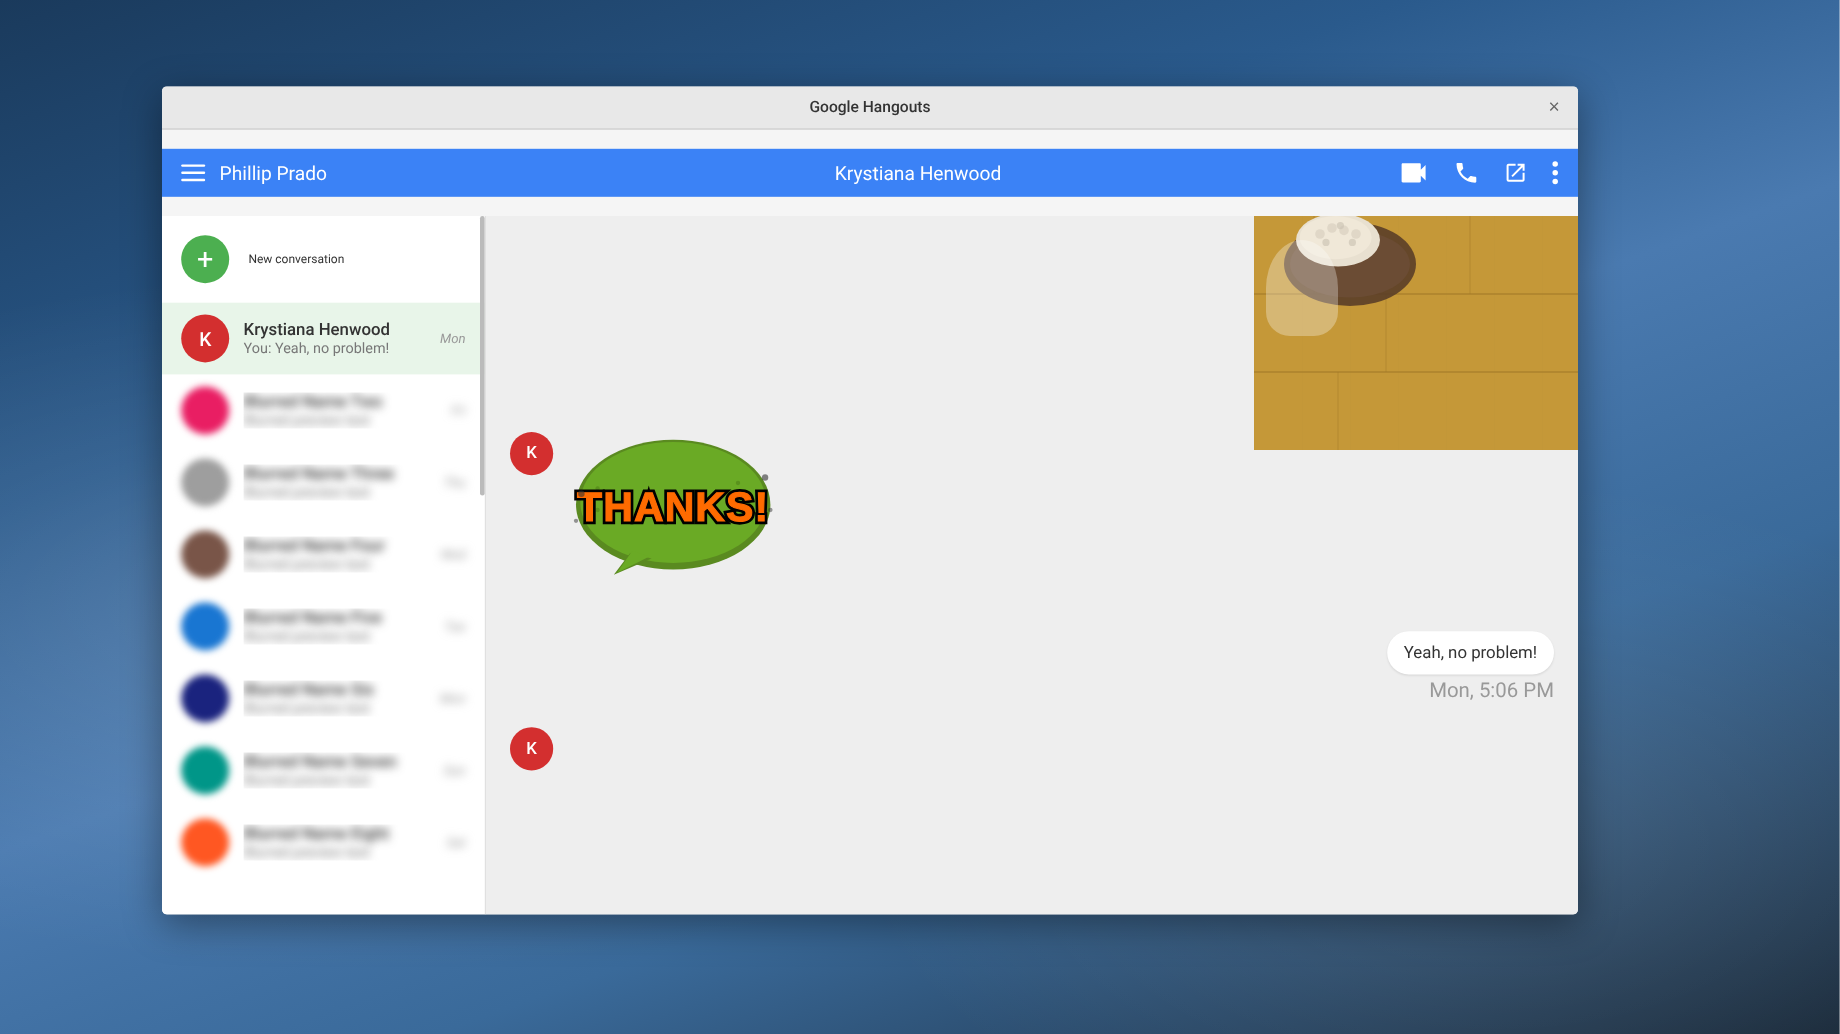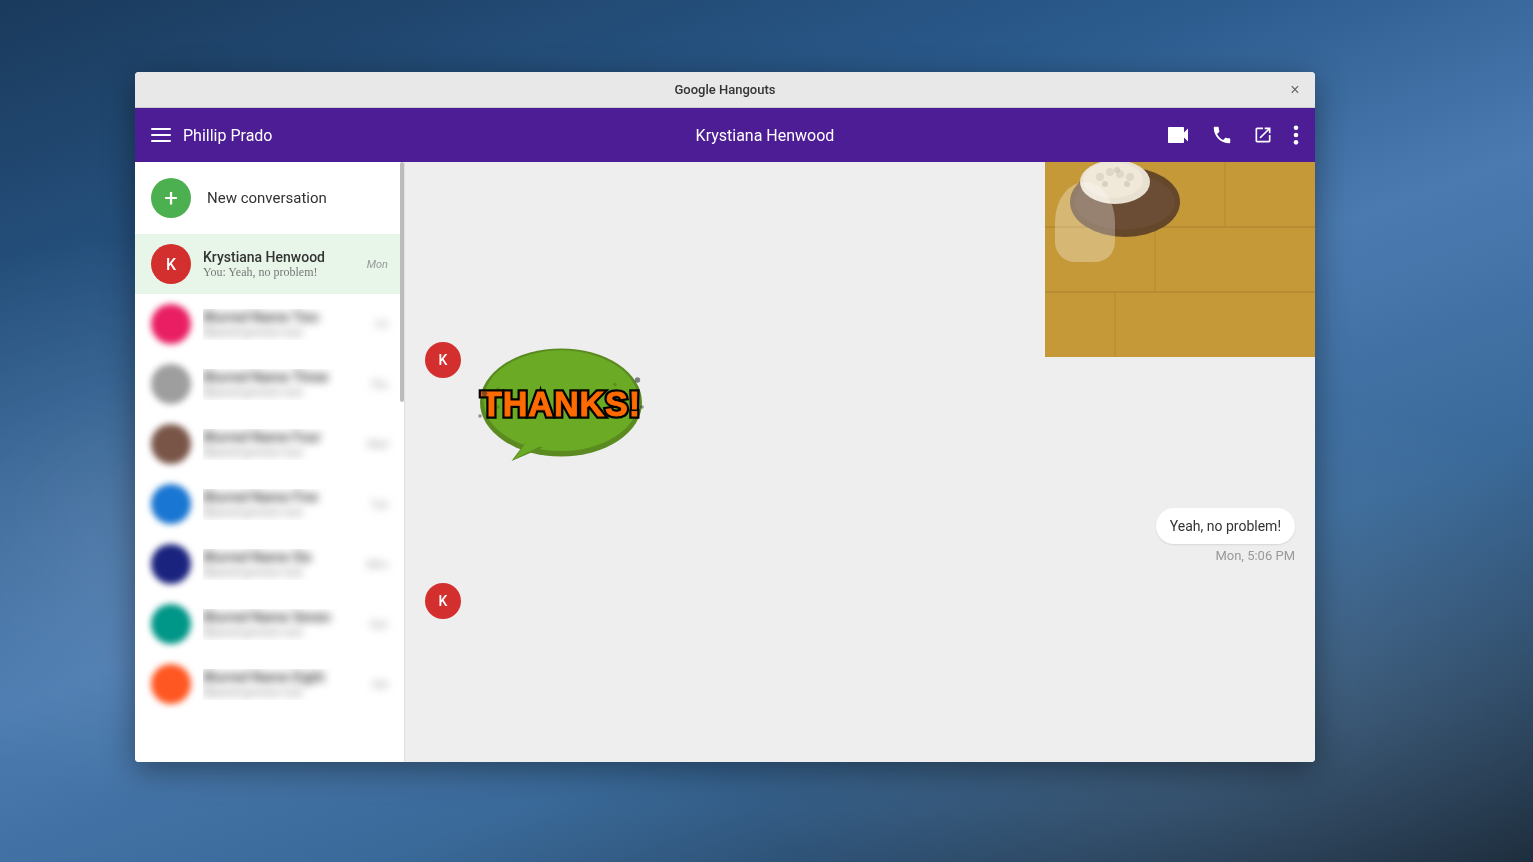--- a/index.html
+++ b/index.html
@@ -29,20 +29,21 @@
       top: 72px;
       left: 135px;
       width: 1180px;
       height: 690px;
       background: #f5f5f5;
       border-radius: 4px;
       box-shadow: 0 8px 32px rgba(0,0,0,0.4);
       display: flex;
       flex-direction: column;
       overflow: hidden;
+      gap: 16px;
     }
 
     
     .title-bar {
       height: 36px;
       background: #e8e8e8;
       display: flex;
       align-items: center;
       justify-content: center;
       position: relative;
@@ -66,22 +67,22 @@
       cursor: pointer;
       font-size: 16px;
       color: #666;
       display: flex;
       align-items: center;
       justify-content: center;
     }
 
     
     .header-bar {
-      height: 54px;
-      background: #4c1d95;
+      height: 40px;
+      background: #3b82f6;
       display: flex;
       align-items: center;
       padding: 0 16px;
       flex-shrink: 0;
     }
     .menu-icon {
       color: white;
       font-size: 20px;
       cursor: pointer;
       margin-right: 12px;
@@ -156,21 +157,21 @@
       background: #4CAF50;
       border-radius: 50%;
       display: flex;
       align-items: center;
       justify-content: center;
       color: white;
       font-size: 24px;
       flex-shrink: 0;
     }
     .new-conv-label {
-      font-size: 15px;
+      font-size: 10px;
       color: #333;
     }
 
     .contacts-list {
       flex: 1;
       overflow-y: auto;
     }
     .contact-item {
       display: flex;
       align-items: center;
@@ -216,21 +217,20 @@
     .contact-name.blurred {
       filter: blur(4px);
       user-select: none;
     }
     .contact-preview {
       font-size: 12px;
       color: #777;
       white-space: nowrap;
       overflow: hidden;
       text-overflow: ellipsis;
-      font-family: Liberation Serif, serif;
     }
     .contact-preview.blurred {
       filter: blur(4px);
       user-select: none;
     }
     .contact-time {
       font-size: 11px;
       color: #999;
       flex-shrink: 0;
       font-style: italic;
@@ -321,21 +321,21 @@
       background: white;
       border-radius: 18px;
       padding: 10px 14px;
       font-size: 14px;
       color: #333;
       max-width: 280px;
       box-shadow: 0 1px 2px rgba(0,0,0,0.1);
     }
 
     .msg-time {
-      font-size: 13px;
+      font-size: 17px;
       color: #999;
       text-align: right;
       margin-top: 4px;
     }
 
     .sent-msg-wrapper {
       display: flex;
       flex-direction: column;
       align-items: flex-end;
     }

